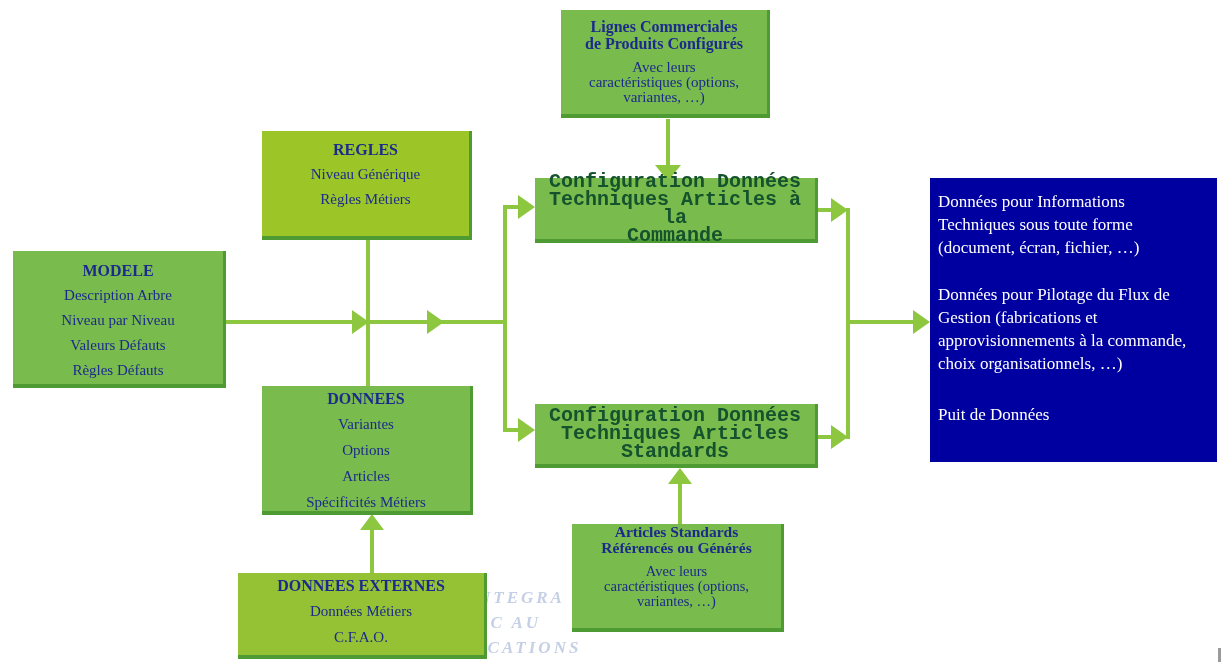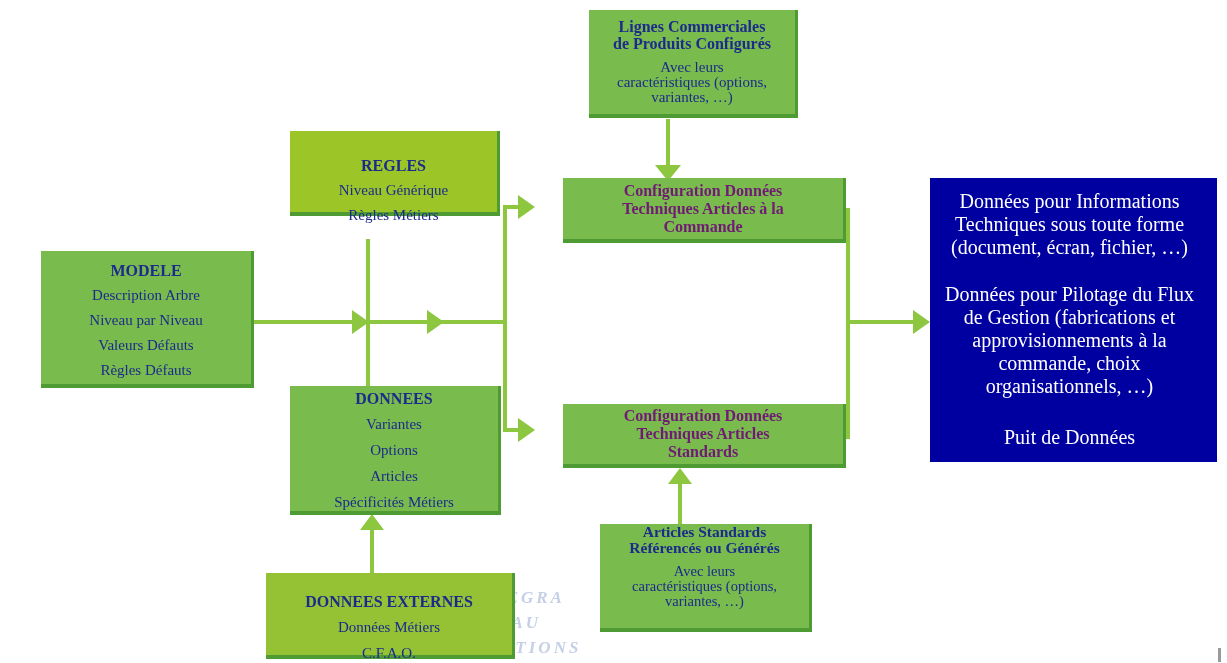--- a/index.html
+++ b/index.html
@@ -4,49 +4,49 @@
 <style>
   html,body{margin:0;padding:0;background:#ffffff;}
   .canvas{
     position:relative;width:1227px;height:663px;background:#ffffff;
     font-family:"Liberation Serif","DejaVu Serif",serif;overflow:hidden;
   }
   .arrow-layer{position:absolute;left:0;top:0;z-index:1;}
   .box{
     position:absolute;z-index:2;box-sizing:border-box;text-align:center;
     color:#1b2b8c;
-    border-right:3px solid #4e9a33;border-bottom:4px solid #4e9a33;margin-left:28px;
+    border-right:3px solid #4e9a33;border-bottom:4px solid #4e9a33;
   }
   .green{background:#7abb4d;}
   .ygreen{background:#9cc628;}
   .ygreen2{background:#95c235;}
   .box-header{font-weight:bold;font-size:16px;line-height:25px;}
   .box-item{font-size:15px;line-height:25px;}
   .pre{white-space:pre-line;}
   
   .lignes{left:561px;top:10px;width:209px;height:108px;padding-top:8px;}
   .lignes .ttl{font-weight:bold;font-size:16px;line-height:17px;margin-bottom:8px;}
   .lignes .bdy{font-size:15px;line-height:15px;}
-  .regles{left:262px;top:131px;width:210px;height:85px;padding-top:22px;}
+  .regles{left:262px;top:131px;width:210px;height:109px;padding-top:6px;}
   .modele{left:13px;top:251px;width:213px;height:137px;padding-top:7px;}
   .donnees{left:262px;top:386px;width:211px;height:129px;}
   .donnees .box-item{line-height:26px;}
-  .dext{left:238px;top:573px;width:249px;height:86px;padding-top:16px;}
+  .dext{left:238px;top:573px;width:249px;height:86px;padding-top:0;}
   .dext .box-item{line-height:26px;}
   .astd{left:572px;top:524px;width:212px;height:108px;padding-top:0;}
   .astd .ttl{font-weight:bold;font-size:15.5px;line-height:16px;margin-bottom:8px;}
   .astd .bdy{font-size:14.5px;line-height:15px;}
   .cfg{display:flex;align-items:center;justify-content:center;
-       font-weight:bold;font-size:16px;line-height:18px;color:#701a75;}
+       font-weight:bold;font-size:20px;line-height:18px;color:#14532d;font-family:Liberation Mono, monospace;}
   .cfg-cmd{left:535px;top:178px;width:283px;height:65px;}
   .cfg-std{left:535px;top:404px;width:283px;height:64px;}
   .bluebox{
     position:absolute;z-index:2;box-sizing:border-box;left:930px;top:178px;
-    width:287px;height:284px;background:#0000a0;color:#ffffff;text-align:center;
-    padding:12px 16px 0 8px;font-size:20px;line-height:23px;
+    width:287px;height:284px;background:#0000a0;color:#ffffff;text-align:left;
+    padding:12px 16px 0 8px;font-size:17px;line-height:23px;
   }
   .bluebox .p1{margin:0 0 24px 0;}
   .bluebox .p2{margin:0 0 28px 0;}
   .bluebox .p3{margin:0;}
   .watermark{
     position:absolute;z-index:0;left:478px;top:585px;width:200px;
     color:rgba(140,160,205,0.50);font-style:italic;font-weight:bold;
     font-size:17px;line-height:25px;letter-spacing:3px;
   }
   .grey-tick{position:absolute;z-index:3;left:1218px;top:648px;width:3px;height:14px;background:#9a9a9a;}

